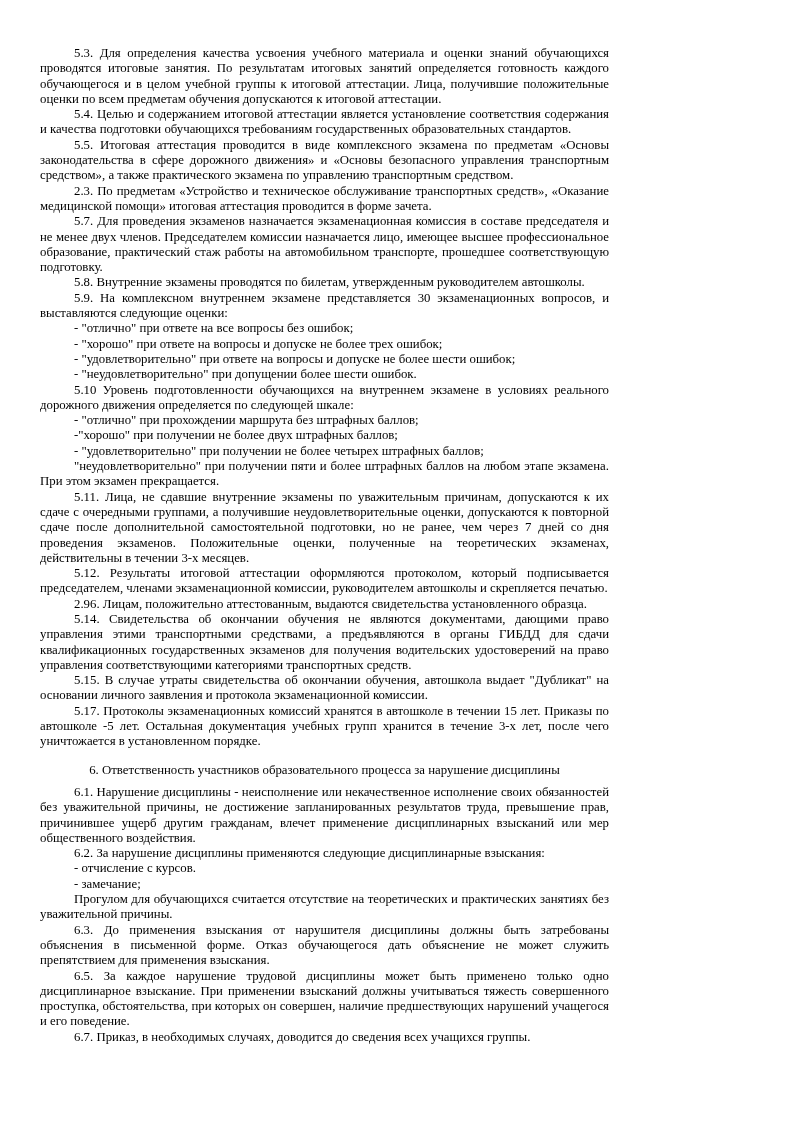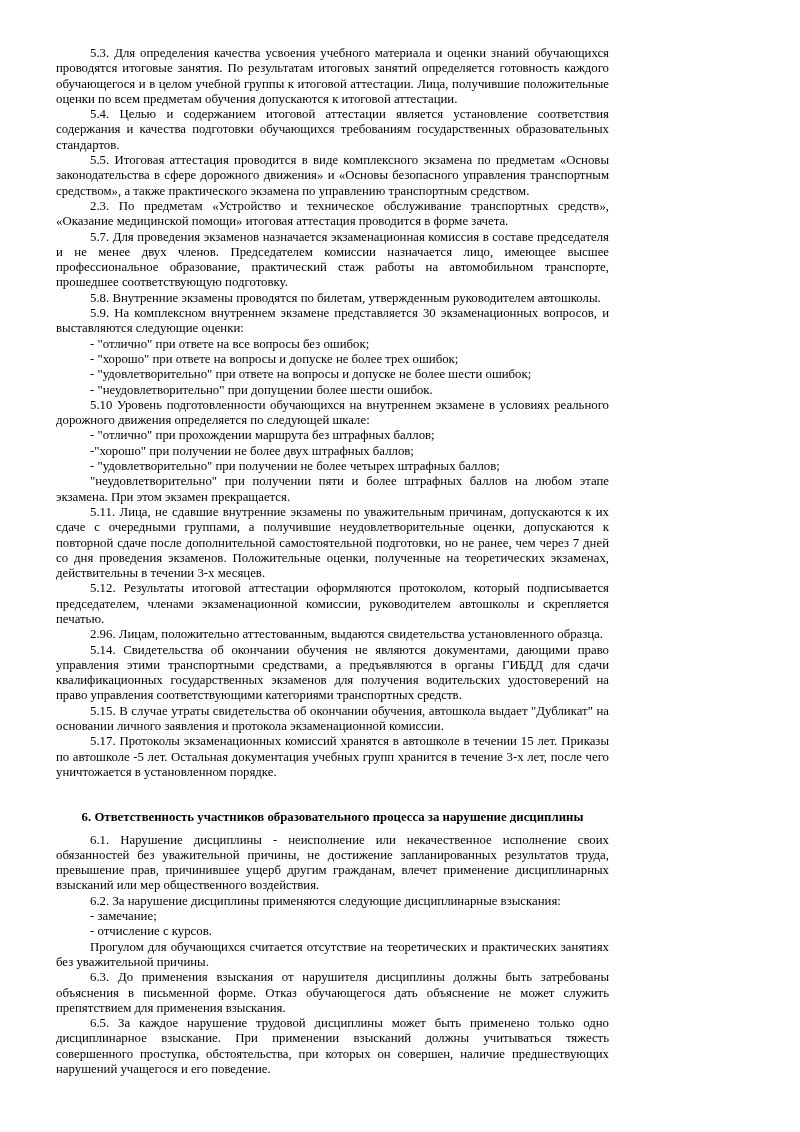--- a/index.html
+++ b/index.html
@@ -6,36 +6,36 @@
     margin: 0;
     padding: 0;
     background: #ffffff;
   }
   .page {
     width: 649px;
     height: 1132px;
     box-sizing: border-box;
     background: #ffffff;
     color: #000000;
-    padding: 46px 40px 0 56px;
+    padding: 46px 40px 0 40px;
     font-family: "Liberation Serif", "DejaVu Serif", serif;
     font-size: 12.8px;
     line-height: 15.3px;
     overflow: hidden;
   }
   p.para {
     margin: 0;
     text-indent: 34px;
     text-align: justify;
   }
   p.heading {
-    margin: 30px 0 7px 0;
+    margin: 13px 0 7px 0;
     text-indent: 0;
     text-align: center;
-    font-weight: bold;
+    font-weight: normal;
   }
 </style>
 </head>
 <body>
 
 <div class="page">
   <div>
       <p class="para">5.3. Для определения качества усвоения учебного материала и оценки знаний обучающихся проводятся итоговые занятия. По результатам итоговых занятий определяется готовность каждого обучающегося и в целом учебной группы к итоговой аттестации. Лица, получившие положительные оценки по всем предметам обучения допускаются к итоговой аттестации.</p>
       <p class="para">5.4. Целью и содержанием итоговой аттестации является установление соответствия содержания и качества подготовки обучающихся требованиям государственных образовательных стандартов.</p>
       <p class="para">5.5. Итоговая аттестация проводится в виде комплексного экзамена по предметам «Основы законодательства в сфере дорожного движения» и «Основы безопасного управления транспортным средством», а также практического экзамена по управлению транспортным средством.</p>
@@ -54,19 +54,20 @@
       <p class="para">"неудовлетворительно" при получении пяти и более штрафных баллов на любом этапе экзамена. При этом экзамен прекращается.</p>
       <p class="para">5.11. Лица, не сдавшие внутренние экзамены по уважительным причинам, допускаются к их сдаче с очередными группами, а получившие неудовлетворительные оценки, допускаются к повторной сдаче после дополнительной самостоятельной подготовки, но не ранее, чем через 7 дней со дня проведения экзаменов. Положительные оценки, полученные на теоретических экзаменах, действительны в течении 3-х месяцев.</p>
       <p class="para">5.12. Результаты итоговой аттестации оформляются протоколом, который подписывается председателем, членами экзаменационной комиссии, руководителем автошколы и скрепляется печатью.</p>
       <p class="para">2.96. Лицам, положительно аттестованным, выдаются свидетельства установленного образца.</p>
       <p class="para">5.14. Свидетельства об окончании обучения не являются документами, дающими право управления этими транспортными средствами, а предъявляются в органы ГИБДД для сдачи квалификационных государственных экзаменов для получения водительских удостоверений на право управления соответствующими категориями транспортных средств.</p>
       <p class="para">5.15. В случае утраты свидетельства об окончании обучения, автошкола выдает "Дубликат" на основании личного заявления и протокола экзаменационной комиссии.</p>
       <p class="para">5.17. Протоколы экзаменационных комиссий хранятся в автошколе в течении 15 лет. Приказы по автошколе -5 лет. Остальная документация учебных групп хранится в течение 3-х лет, после чего уничтожается в установленном порядке.</p>
       <p class="heading">6. Ответственность участников образовательного процесса за нарушение дисциплины</p>
       <p class="para">6.1. Нарушение дисциплины - неисполнение или некачественное исполнение своих обязанностей без уважительной причины, не достижение запланированных результатов труда, превышение прав, причинившее ущерб другим гражданам, влечет применение дисциплинарных взысканий или мер общественного воздействия.</p>
       <p class="para">6.2. За нарушение дисциплины применяются следующие дисциплинарные взыскания:</p>
+      <p class="para">- отчисление с курсов.</p>
       <p class="para">- замечание;</p>
-      <p class="para">- отчисление с курсов.</p>
       <p class="para">Прогулом для обучающихся считается отсутствие на теоретических и практических занятиях без уважительной причины.</p>
       <p class="para">6.3. До применения взыскания от нарушителя дисциплины должны быть затребованы объяснения в письменной форме. Отказ обучающегося дать объяснение не может служить препятствием для применения взыскания.</p>
       <p class="para">6.5. За каждое нарушение трудовой дисциплины может быть применено только одно дисциплинарное взыскание. При применении взысканий должны учитываться тяжесть совершенного проступка, обстоятельства, при которых он совершен, наличие предшествующих нарушений учащегося и его поведение.</p>
+      <p class="para">6.7. Приказ, в необходимых случаях, доводится до сведения всех учащихся группы.</p>
     </div>
 </div>
 
 </body></html>

